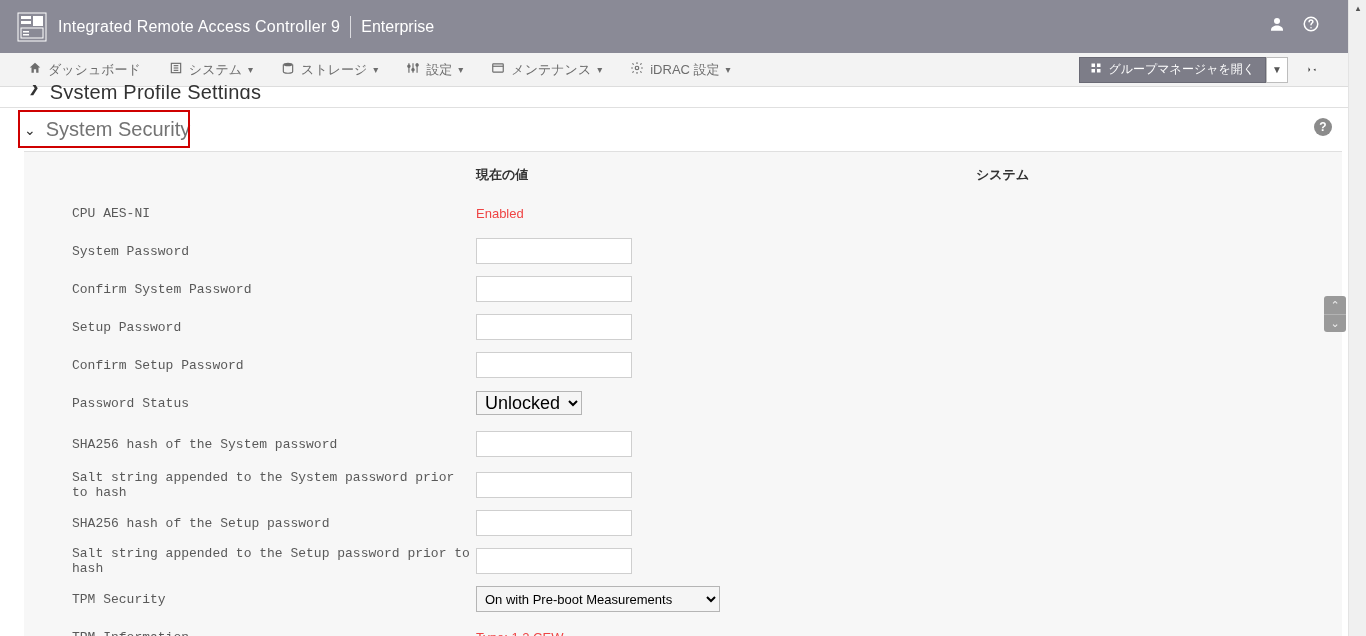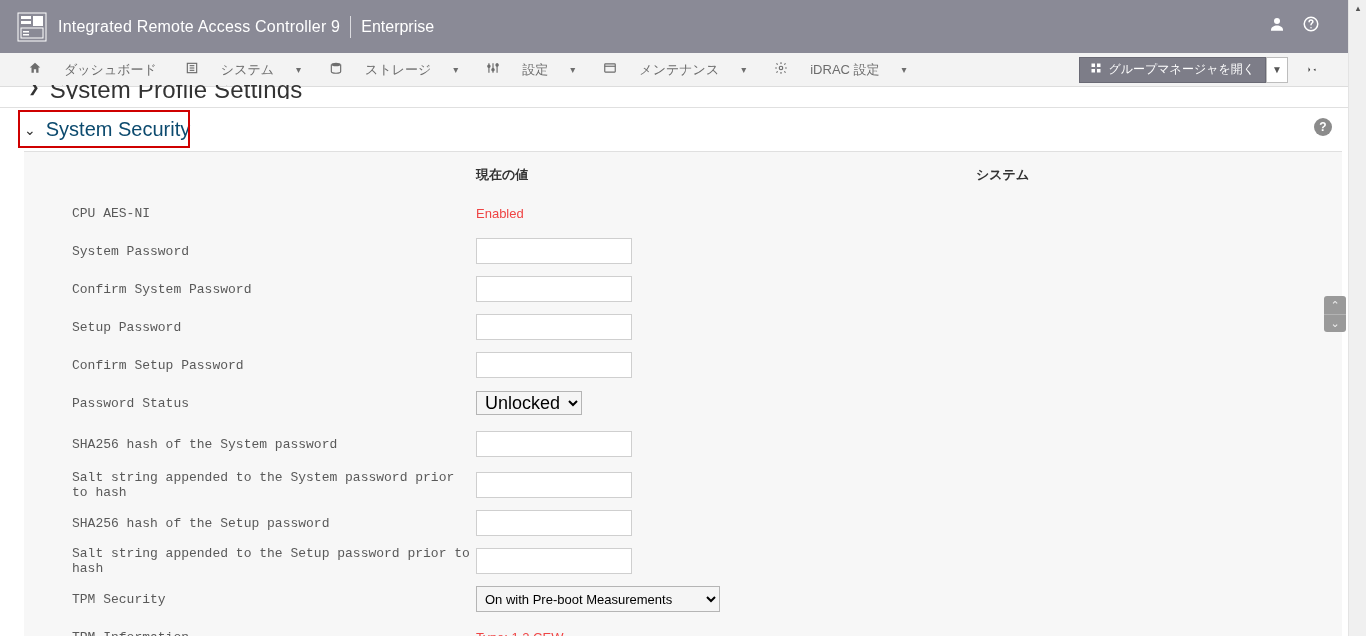--- a/index.html
+++ b/index.html
@@ -50,21 +50,21 @@
 .nav {
   height: 34px;
   background: #f3f3f3;
   border-bottom: 1px solid #ddd;
   display:flex; align-items:center;
   padding: 0 14px;
   color: #6d6d6d;
   position: relative;
 }
 .nav-item {
-  display:flex; align-items:center; gap:22px;
+  display:flex; align-items:center; gap:6px;
   padding: 0 14px;
   height: 100%;
   cursor:pointer;
   font-size: 13px;
 }
 .nav-item .mi { font-size: 14px; color:#6d6d6d; }
 .nav-item .chev { font-size: 10px; color:#6d6d6d; }
 .nav-spacer { flex:1; }
 .group-btn-wrap {
   display:flex; align-items:stretch;
@@ -96,34 +96,34 @@
 .prev-section {
   height: 14px;
   padding-left: 28px;
   color: #333;
   font-size: 20px;
   overflow: hidden;
   display:flex; align-items:flex-end;
   margin-top: -2px;
 }
 .prev-chev { font-size: 14px; margin-right: 10px; color:#333; position:relative; top:-4px;}
-.prev-text { font-size: 24px; letter-spacing:.2px; color:#333; position:relative; top:5px;}
+.prev-text { font-size: 20px; letter-spacing:.2px; color:#333; position:relative; top:5px;}
 
 hr.section-divider { border:none; border-top: 1px solid #e0e0e0; margin: 8px 0 0 0; }
 
 
 .section-header {
   display:flex; align-items:center;
   padding: 10px 20px 10px 24px;
   position: relative;
 }
 .section-header .chev { font-size: 14px; margin-right: 10px; color:#333;}
 .section-title {
   font-size: 20px;
-  color: #0c4a6e;
+  color: #737373;
   font-weight: 400;
 }
 .highlight-box {
   position:absolute;
   left: 18px; top: 2px;
   width: 172px; height: 38px;
   border: 2px solid #cf0000;
   pointer-events:none;
 }
 .help-icon {

